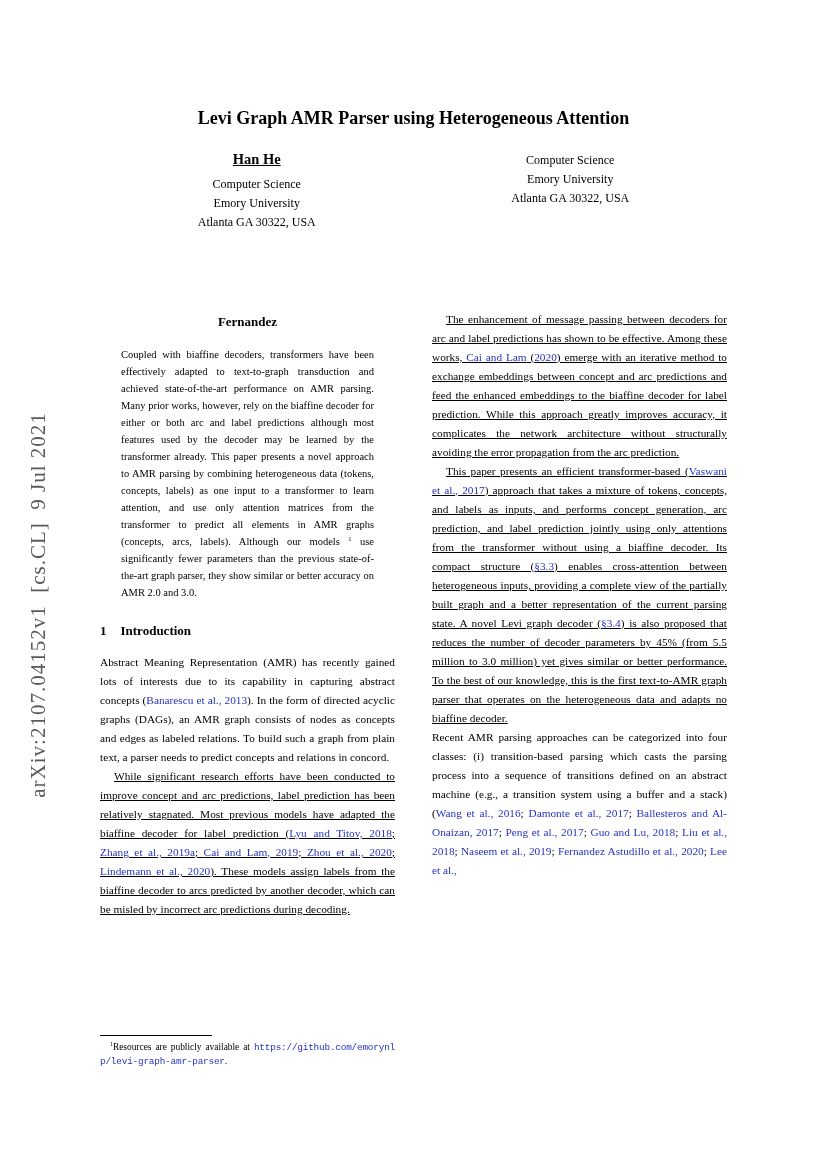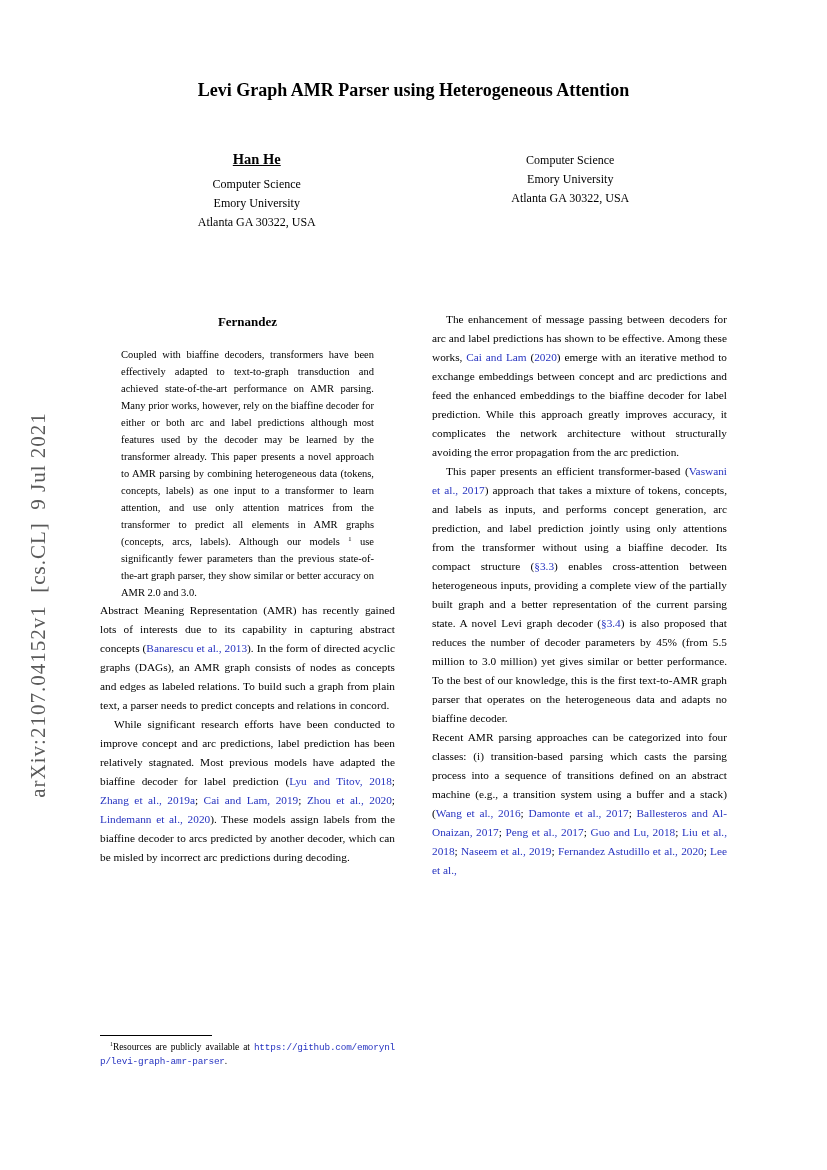--- a/index.html
+++ b/index.html
@@ -17,21 +17,21 @@
     width:500px; height:26px; line-height:26px;
     text-align:center;
     transform:rotate(-90deg);
     font-size:21px;
     letter-spacing:1px;
     white-space:pre;
     color:var(--watermark,#5a5a5a);
   }
   .paper-title {
     position:absolute;
-    top:80px; left:100px; width:627px;
+    top:108px; left:100px; width:627px;
     text-align:center;
     font-size:18px; font-weight:bold;
   }
   .authors {
     position:absolute;
     top:151px; left:100px; width:627px;
     display:flex;
   }
   .author-block { width:50%; text-align:center; }
   .author-name { font-size:14.5px; font-weight:bold; margin-bottom:7px;text-decoration:underline; }
@@ -56,21 +56,21 @@
     font-size:10.5px; line-height:17px;
     text-align:justify;
   }
   .section-heading { font-size:13px; font-weight:bold; margin:22px 0 14px; }
   .right .section-heading { margin:24px 0 18px; }
   .sec-num { display:inline-block; margin-right:14px; }
   .body-par {
     font-size:11.3px; line-height:19px;
     text-align:justify;
   }
-  .body-par.indent { text-indent:14px; }
+  .body-par.indent { text-indent:14px;text-decoration:underline; }
   .cite { color:var(--citation-link,#2633c0); }
   sup { font-size:0.62em; vertical-align:super; line-height:0; }
   .footnote-area {
     position:absolute; bottom:2px; left:0; width:100%;
     background:#fff; padding-top:3px;
   }
   .footnote-rule { width:112px; border-top:1px solid #000; margin-bottom:5px; }
   .footnote-text {
     font-size:9.4px; line-height:13.5px;
     text-align:justify; text-indent:10px;
@@ -102,20 +102,23 @@
     <div class="author-line">Atlanta GA 30322, USA</div>
   </div>
 </div>
 
 <div class="columns">
 
   <div class="col left">
     <div class="abstract-heading">Fernandez</div>
     <div class="abstract-text">Coupled with biaffine decoders, transformers have been effectively adapted to text-to-graph transduction and achieved state-of-the-art performance on AMR parsing. Many prior works, however, rely on the biaffine decoder for either or both arc and label predictions although most features used by the decoder may be learned by the transformer already. This paper presents a novel approach to AMR parsing by combining heterogeneous data (tokens, concepts, labels) as one input to a transformer to learn attention, and use only attention matrices from the transformer to predict all elements in AMR graphs (concepts, arcs, labels). Although our models <sup>1</sup> use significantly fewer parameters than the previous state-of-the-art graph parser, they show similar or better accuracy on AMR 2.0 and 3.0.</div>
 
+    <div class="section-heading">
+      <span class="sec-num">1</span><span>Introduction</span>
+    </div>
     <div class="body-par">Abstract Meaning Representation (AMR) has recently gained lots of interests due to its capability in capturing abstract concepts (<span class="cite">Banarescu et al., 2013</span>). In the form of directed acyclic graphs (DAGs), an AMR graph consists of nodes as concepts and edges as labeled relations. To build such a graph from plain text, a parser needs to predict concepts and relations in concord.</div>
     <div class="body-par indent">While significant research efforts have been conducted to improve concept and arc predictions, label prediction has been relatively stagnated. Most previous models have adapted the biaffine decoder for label prediction (<span class="cite">Lyu and Titov, 2018</span>; <span class="cite">Zhang et al., 2019a</span>; <span class="cite">Cai and Lam, 2019</span>; <span class="cite">Zhou et al., 2020</span>; <span class="cite">Lindemann et al., 2020</span>). These models assign labels from the biaffine decoder to arcs predicted by another decoder, which can be misled by incorrect arc predictions during decoding.</div>
 
     <div class="footnote-area">
       <div class="footnote-rule"></div>
       <div class="footnote-text"><sup>1</sup>Resources are publicly available at <span class="mono-link">https://github.com/emorynlp/levi-graph-amr-parser</span>.</div>
     </div>
   </div>
 
   <div class="col right">

